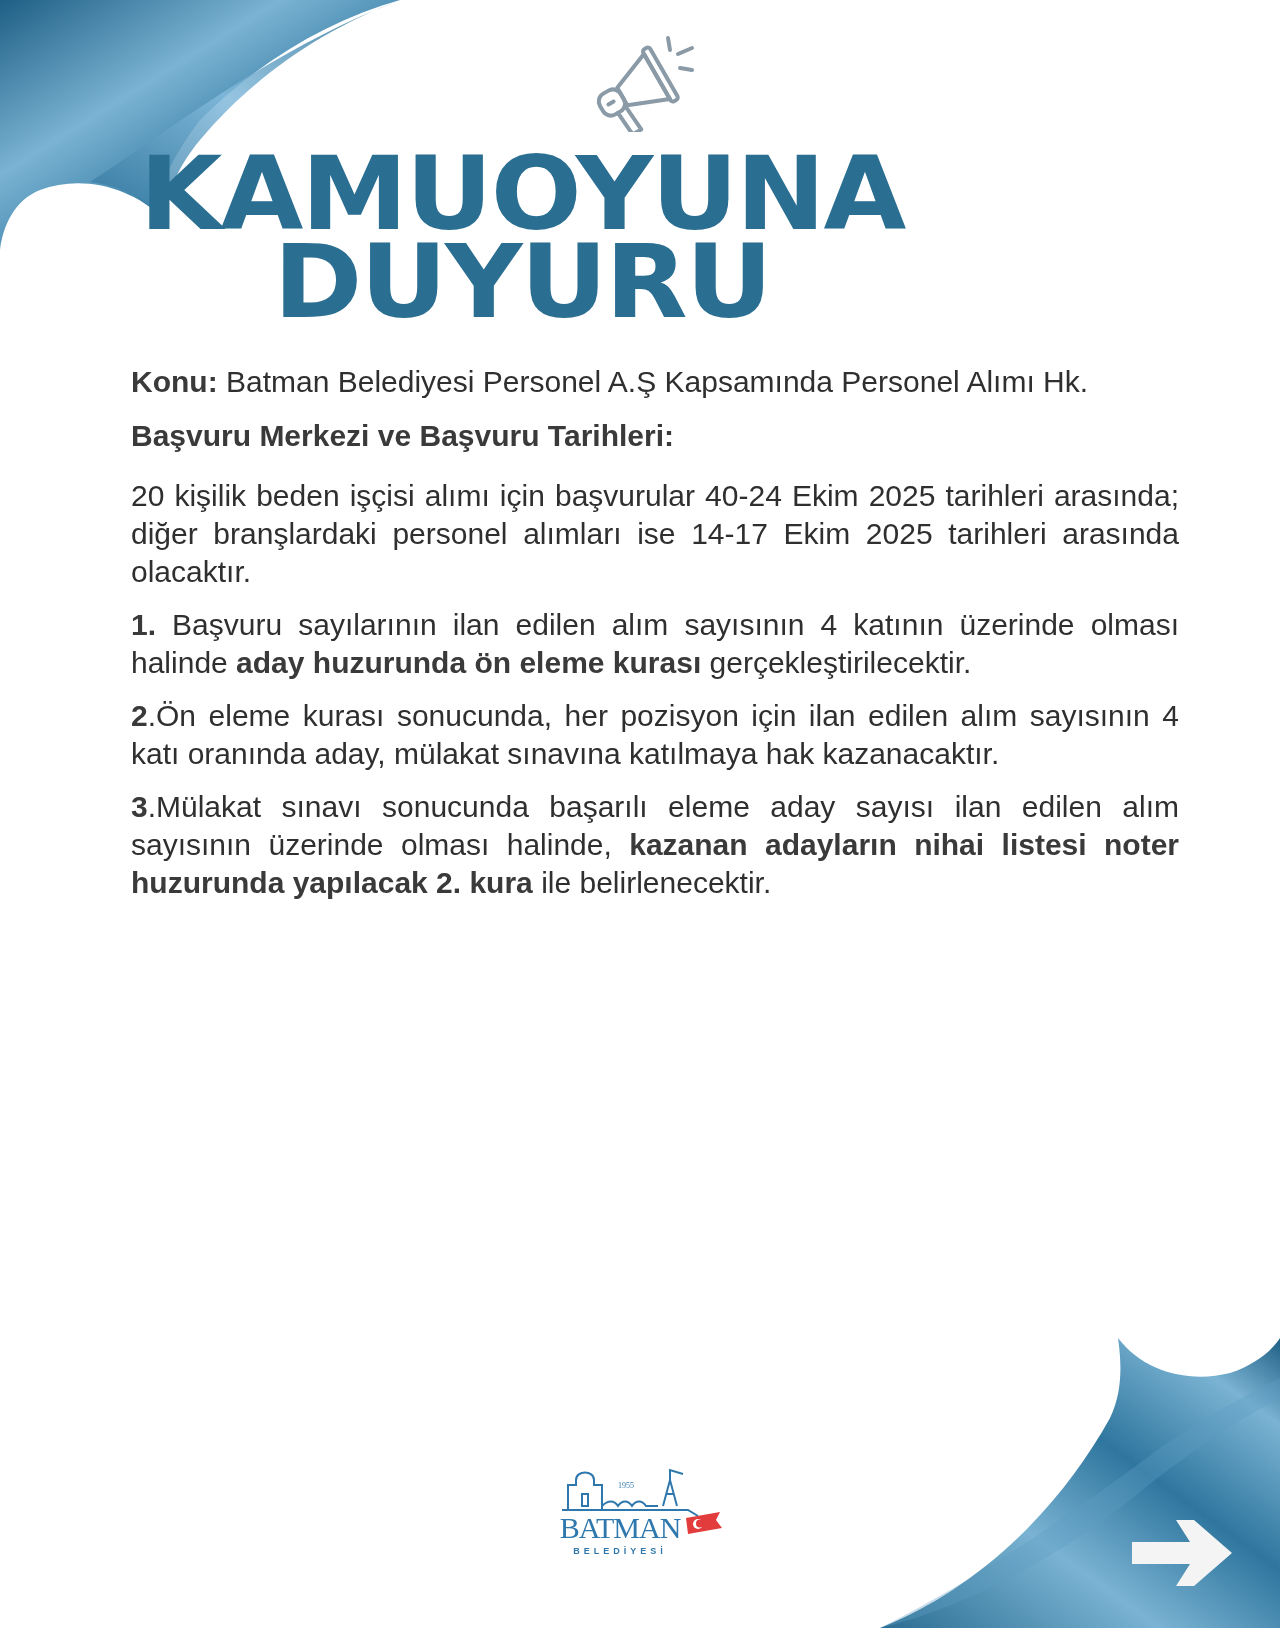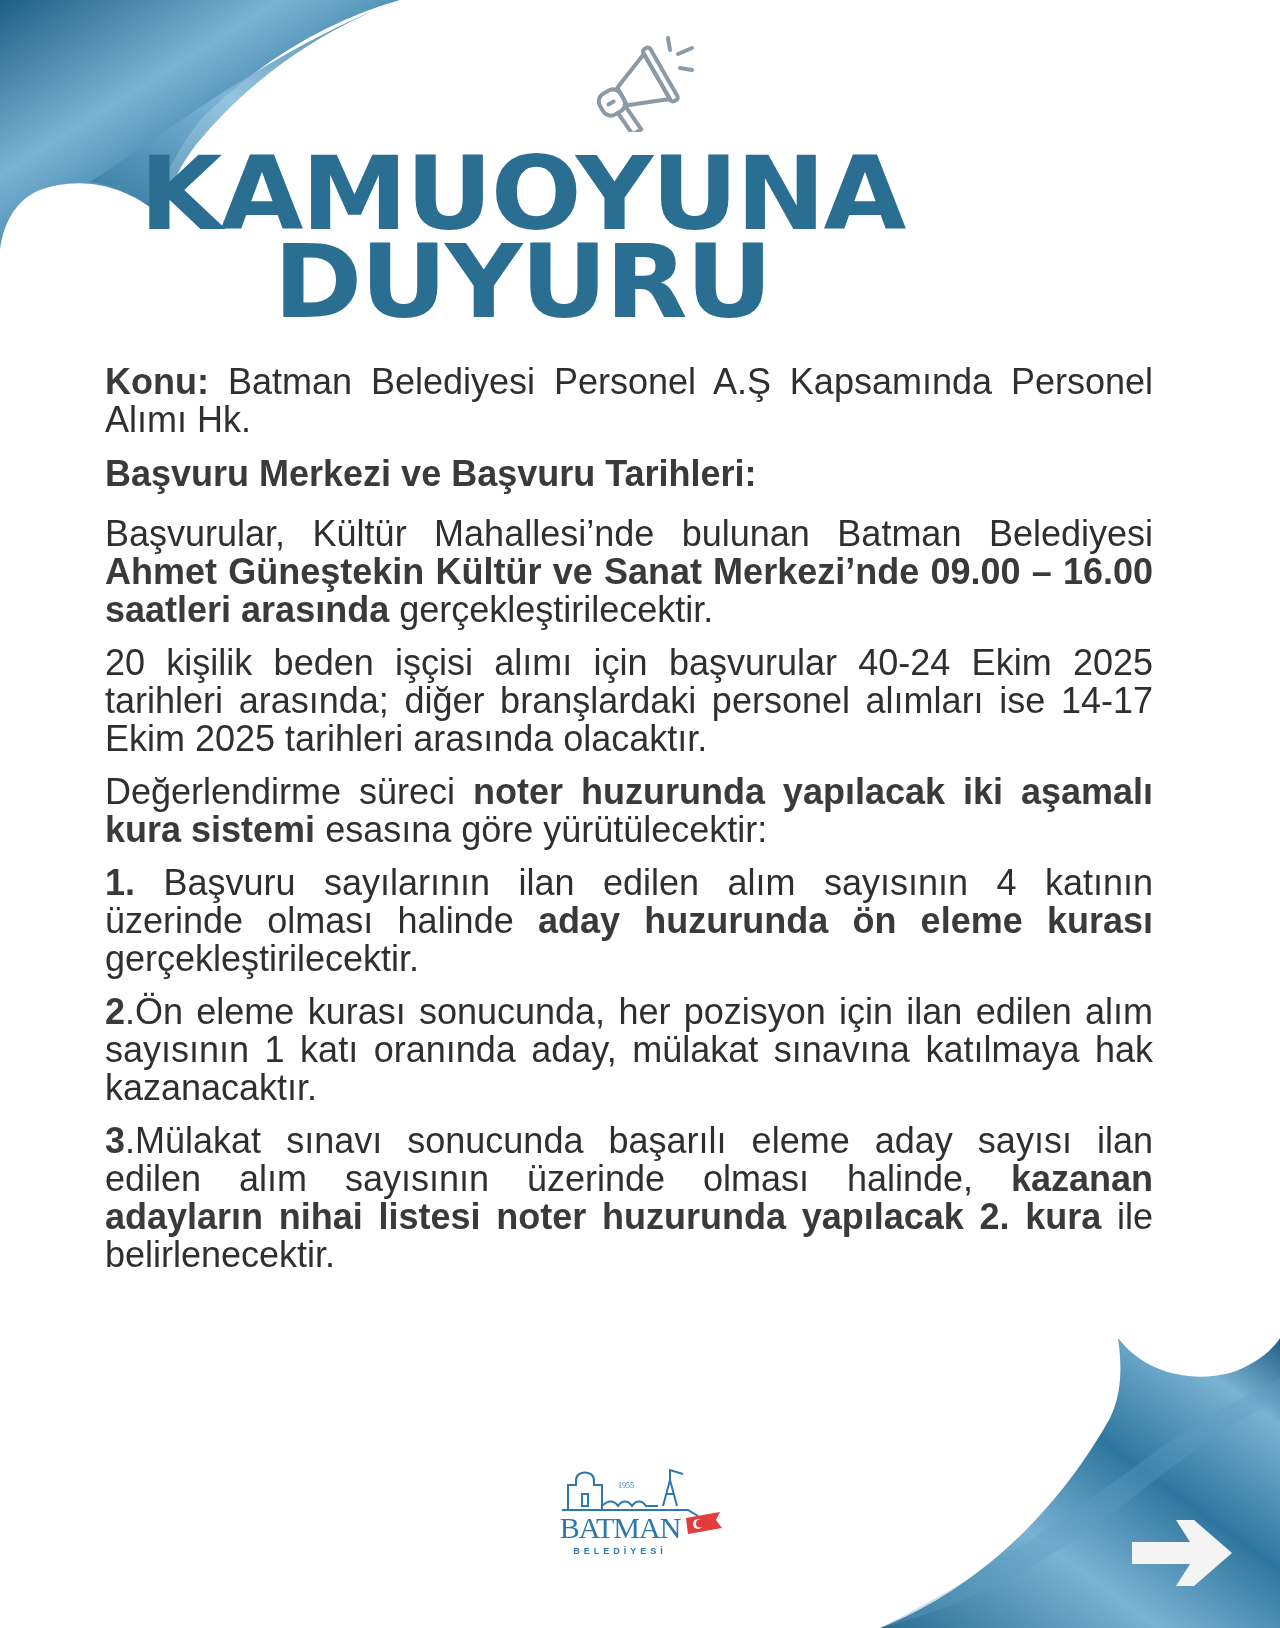--- a/index.html
+++ b/index.html
@@ -14,22 +14,22 @@
   .curl-bottom { right: 0; bottom: 0; width: 420px; height: 290px; }
   .megaphone { position: absolute; left: 582px; top: 28px; width: 118px; height: 104px; }
   .title {
     position: absolute; left: 0; top: 150px; width: 1044px; text-align: center;
     font-family: "DejaVu Sans", sans-serif; font-weight: bold;
     color: #2a6e92; letter-spacing: -2px;
     font-size: 102px; line-height: 88px;
   }
   .title div { transform: scaleX(1.05); }
   .content {
-    position: absolute; left: 105px; top: 363px; width: 1048px;
-    font-size: 36px; line-height: 38px; color: #2f2f2f;
+    position: absolute; left: 131px; top: 363px; width: 1048px;
+    font-size: 30px; line-height: 38px; color: #2f2f2f;
   }
   .content p { margin: 0 0 15px 0; text-align: justify; }
   .content p.h { margin-bottom: 22px; margin-top: 16px; }
   .content b { color: #3a3a3a; font-weight: bold; }
   .logo { position: absolute; left: 558px; top: 1460px; width: 180px; height: 100px; }
   .next-arrow { position: absolute; right: 44px; top: 1520px; width: 104px; height: 66px; cursor: pointer; }
 </style>
 </head>
 <body>
 
@@ -80,25 +80,23 @@
 </svg>
 
 <div class="title">
   <div>KAMUOYUNA</div>
   <div>DUYURU</div>
 </div>
 
 <div class="content">
   <p><b>Konu:</b><span> Batman Belediyesi Personel A.Ş Kapsamında Personel Alımı Hk.</span></p>
   <p class="h"><b>Başvuru Merkezi ve Başvuru Tarihleri:</b></p>
-  <p><span>Başvurular, Kültür Mahallesi’nde bulunan Batman Belediyesi </span><b>Ahmet Güneştekin Kültür ve Sanat Merkezi’nde 09.00 – 16.00 saatleri arasında</b><span> gerçekleştirilecektir.</span></p>
   <p>20 kişilik beden işçisi alımı için başvurular 40-24 Ekim 2025 tarihleri arasında; diğer branşlardaki personel alımları ise 14-17 Ekim 2025 tarihleri arasında olacaktır.</p>
-  <p><span>Değerlendirme süreci </span><b>noter huzurunda yapılacak iki aşamalı kura sistemi</b><span> esasına göre yürütülecektir:</span></p>
   <p><b>1.</b><span> Başvuru sayılarının ilan edilen alım sayısının 4 katının üzerinde olması halinde </span><b>aday huzurunda ön eleme kurası</b><span> gerçekleştirilecektir.</span></p>
-  <p><b>2</b><span>.Ön eleme kurası sonucunda, her pozisyon için ilan edilen alım sayısının 1 katı oranında aday, mülakat sınavına katılmaya hak kazanacaktır.</span></p>
+  <p><b>2</b><span>.Ön eleme kurası sonucunda, her pozisyon için ilan edilen alım sayısının 4 katı oranında aday, mülakat sınavına katılmaya hak kazanacaktır.</span></p>
   <p><b>3</b><span>.Mülakat sınavı sonucunda başarılı eleme aday sayısı ilan edilen alım sayısının üzerinde olması halinde, </span><b>kazanan adayların nihai listesi noter huzurunda yapılacak 2. kura</b><span> ile belirlenecektir.</span></p>
 </div>
 
 <svg class="logo" viewBox="0 0 180 100">
   <g fill="none" stroke="#2f78ad" stroke-width="2">
     <path d="M10,50 L10,25 L18,25 L18,20 C18,10 36,10 36,20 L36,25 L44,25 L44,50"></path>
     <rect x="24" y="34" width="6" height="12"></rect>
     <path d="M44,46 C50,40 56,40 60,46 C64,40 70,40 74,46 C78,40 84,40 88,46 L100,46"></path>
     <path d="M105,46 L112,20 L119,46 M108,34 L116,34 M112,20 L112,10 L125,14"></path>
     <path d="M4,50 L130,50 L140,56"></path>

